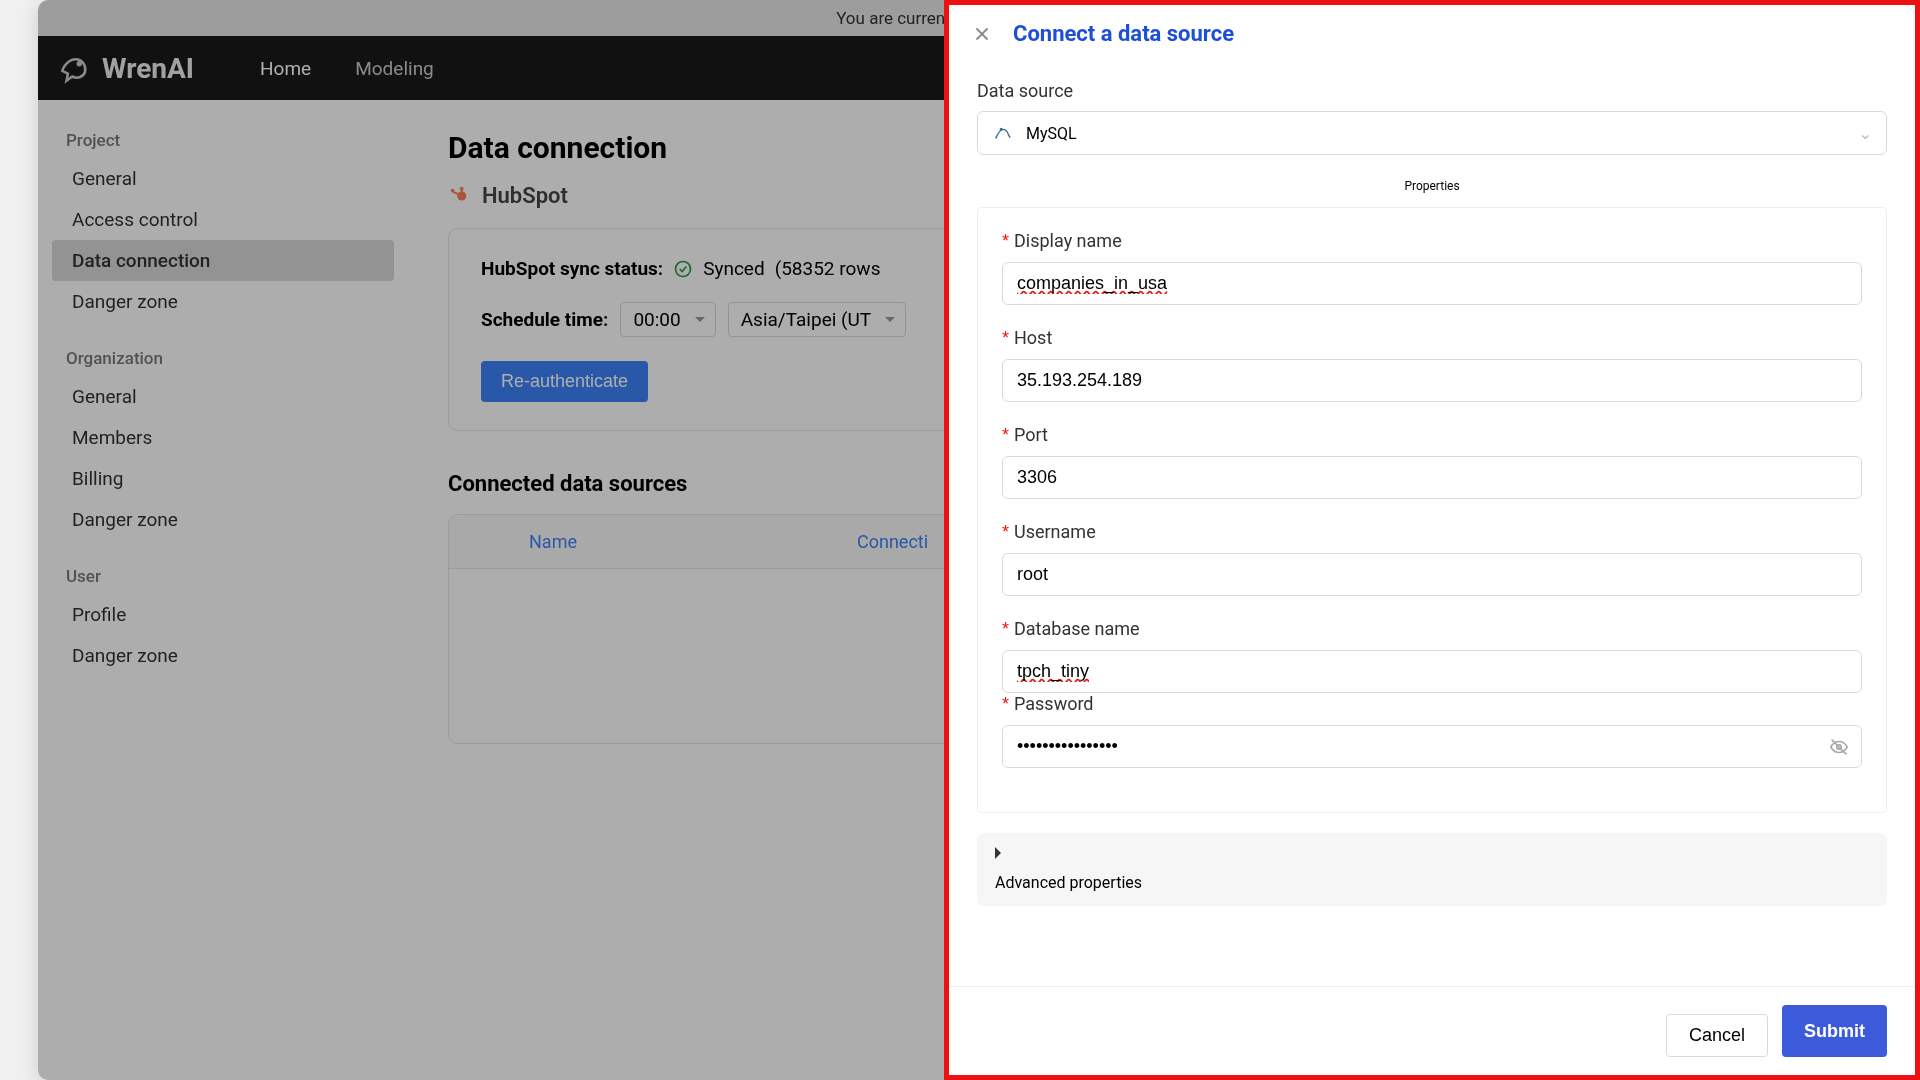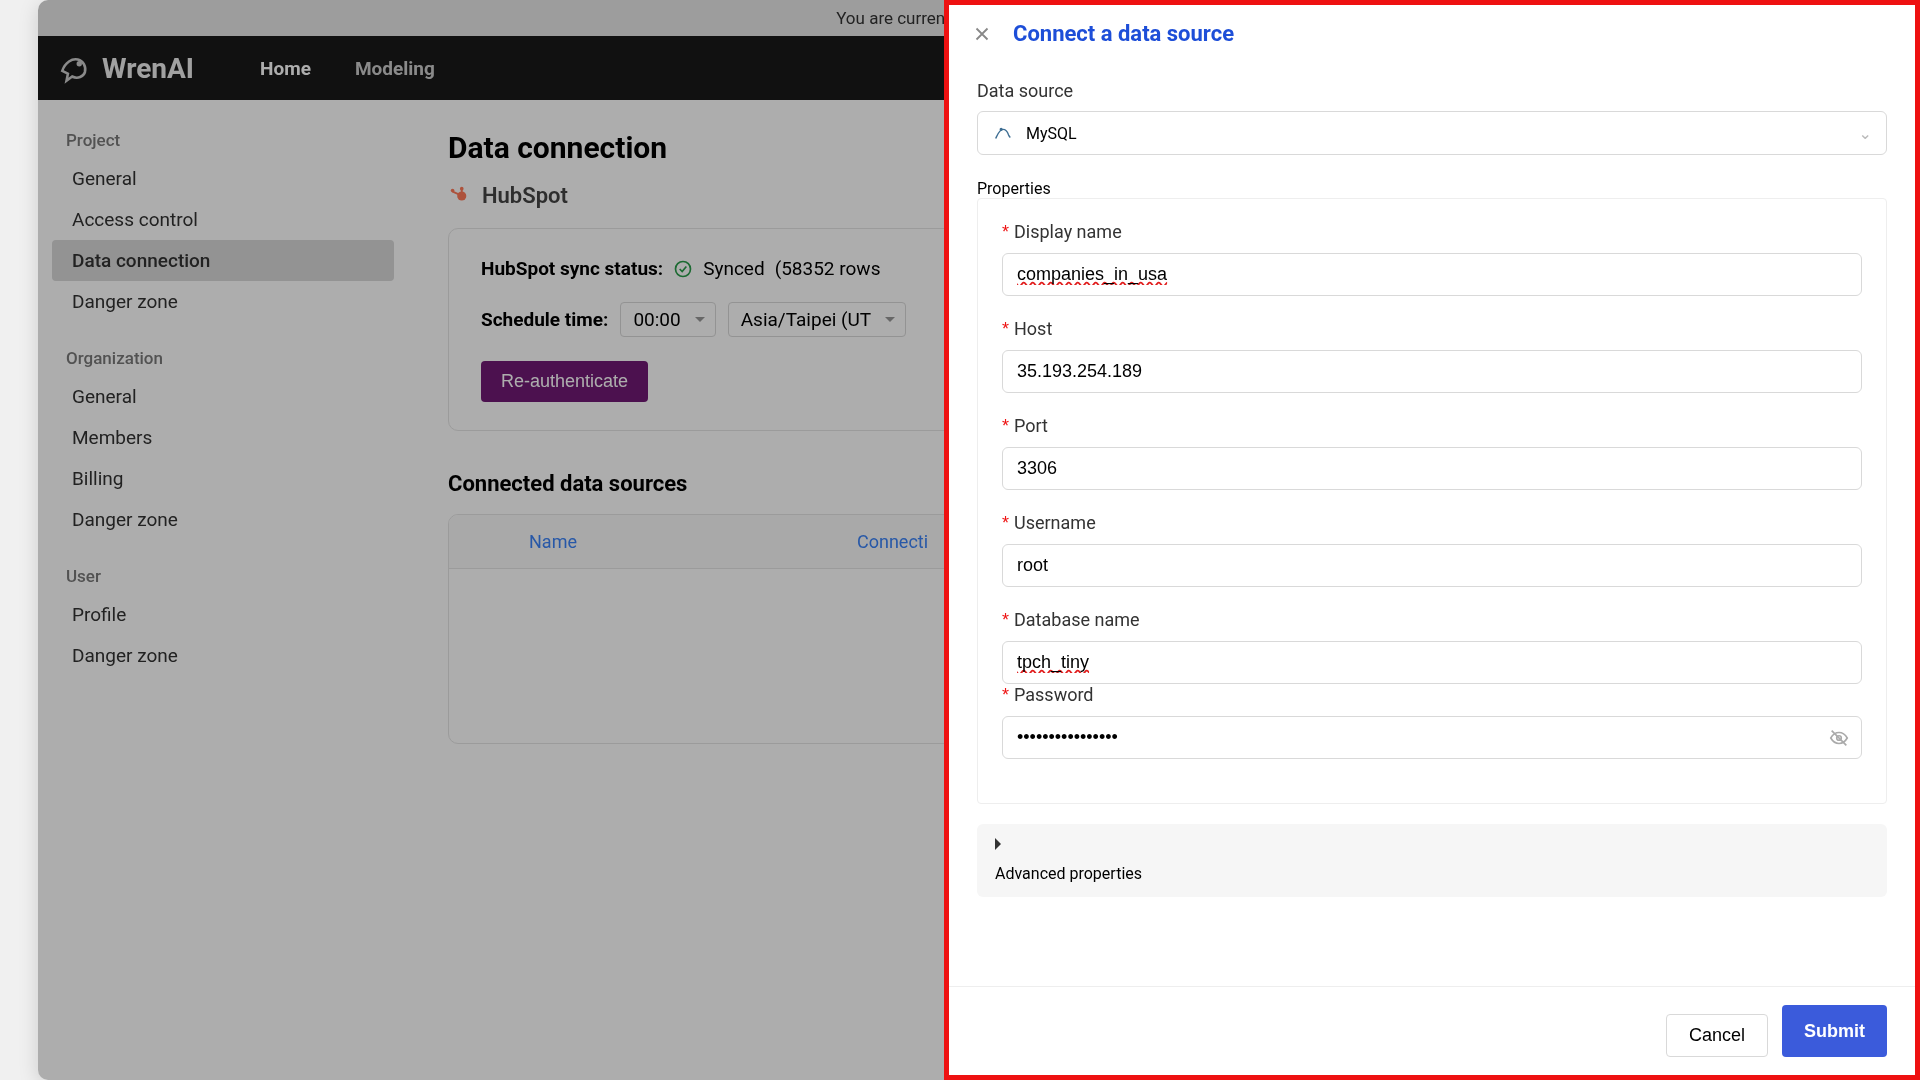--- a/index.html
+++ b/index.html
@@ -5,21 +5,21 @@
 * { box-sizing: border-box; margin: 0; padding: 0; }
 body { font-family: -apple-system, BlinkMacSystemFont, "Segoe UI", Roboto, sans-serif; background: #f0f0f0; width: 1920px; height: 1080px; overflow: hidden; position: relative; }
 
 .app-frame { position: absolute; top: 0; left: 38px; right: 38px; bottom: 0; background: #fff; border-radius: 10px; overflow: hidden; box-shadow: 0 4px 20px rgba(0,0,0,0.15); }
 
 .trial-banner { background: #e8e8e8; color: #333; text-align: center; padding: 8px; font-size: 17px; }
 
 .top-nav { background: #1a1a1a; color: #ccc; display: flex; align-items: center; padding: 0 20px; height: 64px; }
 .logo { display: flex; align-items: center; gap: 10px; font-size: 28px; font-weight: 700; color: #eee; }
 .logo svg { width: 34px; height: 34px; }
-.nav-links { display: flex; gap: 44px; margin-left: 66px; font-weight: bold; }
+.nav-links { display: flex; gap: 44px; margin-left: 66px; }
 .nav-link { color: #ccc; font-size: 19px; cursor: pointer; }
 .nav-link.active { color: #fff; }
 .nav-right { margin-left: auto; color: #aaa; font-size: 17px; }
 
 .body-row { display: flex; height: calc(100% - 64px - 38px); }
 
 .sidebar { width: 370px; padding: 22px 14px; }
 .sb-group-label { color: #7a7a7a; font-size: 17px; padding: 8px 14px; font-weight: 500; }
 .sb-item { padding: 9px 20px; font-size: 19px; color: #333; cursor: pointer; border-radius: 4px; }
 .sb-item.active { background: #d9d9d9; font-weight: 500; }
@@ -31,21 +31,21 @@
 .hubspot-label { font-size: 22px; font-weight: 600; color: #444; }
 
 .card { border: 1px solid #e5e5e5; border-radius: 10px; padding: 28px 32px; }
 .sync-row { display: flex; align-items: center; gap: 10px; font-size: 19px; margin-bottom: 22px; }
 .sync-row .bold { font-weight: 700; }
 .check-circle { width: 20px; height: 20px; }
 .schedule-row { display: flex; align-items: center; gap: 12px; font-size: 19px; margin-bottom: 24px; }
 .schedule-row .bold { font-weight: 700; }
 .sel { border: 1px solid #d9d9d9; border-radius: 4px; padding: 5px 34px 5px 12px; position: relative; background: #fff; }
 .sel::after { content: ""; position: absolute; right: 10px; top: 50%; margin-top: -3px; border: 5px solid transparent; border-top-color: #999; }
-.reauth-btn { background: #701a75; color: #fff; border: none; padding: 10px 20px; border-radius: 4px; font-size: 18px; cursor: pointer; }
+.reauth-btn { background: #3b82f6; color: #fff; border: none; padding: 10px 20px; border-radius: 4px; font-size: 18px; cursor: pointer; }
 
 .section-heading { font-size: 22px; font-weight: 700; margin: 40px 0 18px; }
 .table { border: 1px solid #e5e5e5; border-radius: 10px; overflow: hidden; min-height: 230px; }
 .table-head { display: flex; background: #fafafa; border-bottom: 1px solid #e5e5e5; }
 .th { padding: 16px 80px 16px 80px; font-size: 18px; font-weight: 400; color: #3b82f6; }
 
 
 .dim { position: absolute; inset: 0; background: rgba(0,0,0,0.32); }
 
 
@@ -55,21 +55,21 @@
 .drawer-title { font-size: 22px; font-weight: 700; color: #1d4ed8; }
 
 .drawer-body { flex: 1; overflow-y: auto; padding: 18px 28px; }
 .field-label { font-size: 18px; color: #333; margin-bottom: 10px; display: block; }
 .field-label.req::before { content: "* "; color: #e11; font-family: sans-serif; }
 
 .ds-select { display: flex; align-items: center; gap: 12px; border: 1px solid #d9d9d9; border-radius: 6px; padding: 10px 14px; position: relative; margin-bottom: 24px; cursor: pointer; }
 .ds-select .chev { position: absolute; right: 14px; color: #bbb; }
 .ds-select svg { width: 22px; height: 22px; }
 
-.props-label { font-size: 16px; margin-bottom: 0; }
+.props-label { font-size: 12px; margin-bottom: 14px; text-align: center; }
 
 .props-box { border: 1px solid #eee; border-radius: 4px; padding: 22px 24px; background: #fff; }
 .form-group { margin-bottom: 22px; }
 .input { width: 100%; border: 1px solid #d9d9d9; border-radius: 6px; padding: 10px 14px; font-size: 18px; }
 .input.pass { padding-right: 42px; }
 .input-wrap { position: relative; }
 .eye { position: absolute; right: 12px; top: 50%; transform: translateY(-50%); width: 22px; height: 22px; color: #aaa; cursor: pointer; }
 
 .adv { margin-top: 20px; background: #f6f6f6; border-radius: 6px; padding: 14px 18px; display: flex; gap: 14px; cursor: pointer; flex-direction: column; }
 .adv .caret { border: 6px solid transparent; border-left-color: #333; }

